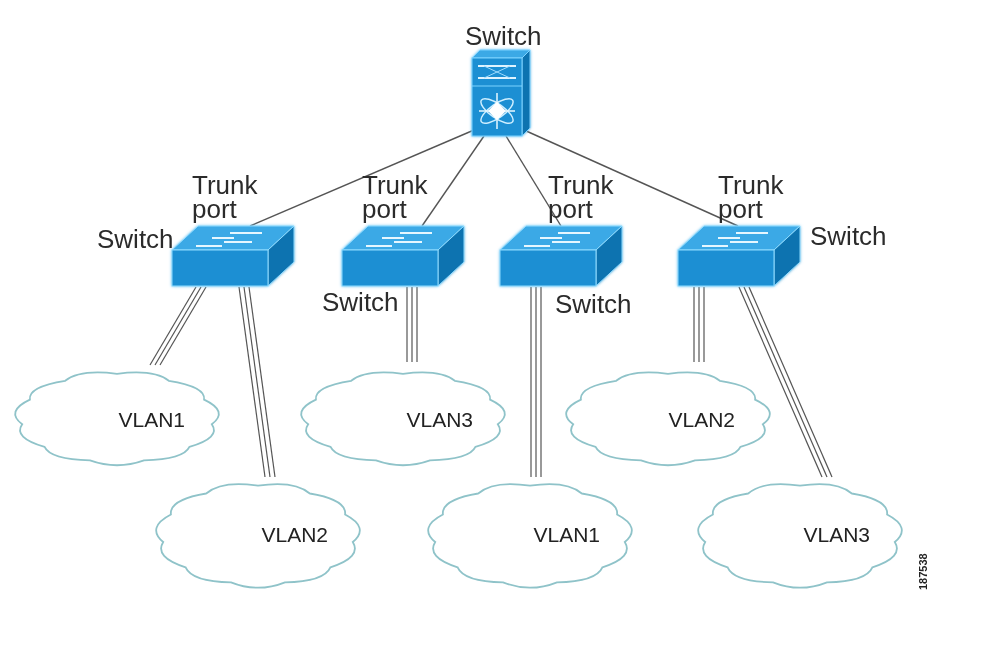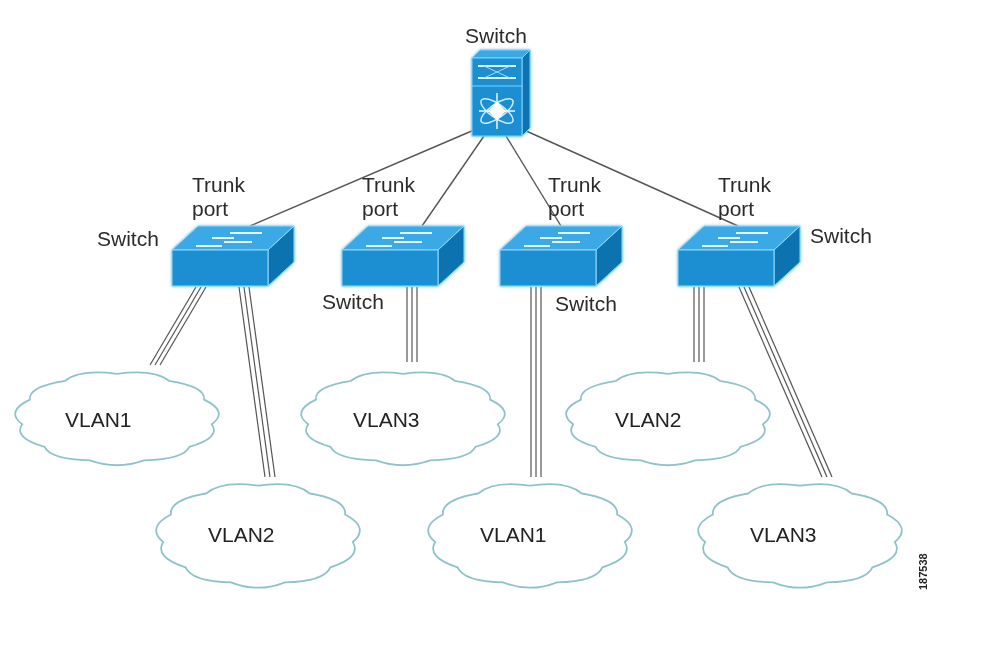--- a/index.html
+++ b/index.html
@@ -1,22 +1,22 @@
 <!DOCTYPE html>
 <html><head>
 <meta charset="utf-8">
 <style>
   html, body { margin: 0; padding: 0; background: #ffffff; }
   body { width: 1004px; height: 648px; overflow: hidden; position: relative;
          font-family: "Liberation Sans", sans-serif; }
   #canvas { position: absolute; left: 0; top: 0; width: 1004px; height: 648px; }
   .lbl { position: absolute; font-family: "Liberation Sans", sans-serif;
-         font-size: 21px; color: #2b2b2b; line-height: 24px; white-space: nowrap; }
+         font-size: 26px; color: #2b2b2b; line-height: 24px; white-space: nowrap; }
   .trunk { width: 80px; }
-  .vlan { font-size: 21px; color: #222; text-align: left; width: 120px; }
+  .vlan { font-size: 21px; color: #222; text-align: right; width: 120px; }
   .fig-id { position: absolute; font-family: "Liberation Sans", sans-serif; font-size: 11px;
             font-weight: bold; color: #222; transform: rotate(-90deg); transform-origin: left top; }
 </style>
 </head>
 <body>
 
 <svg id="canvas" viewBox="0 0 1004 648" xmlns="http://www.w3.org/2000/svg">
   <defs>
     <filter id="glow" x="-20%" y="-20%" width="140%" height="140%">
       <feGaussianBlur stdDeviation="1.5" result="b"></feGaussianBlur>

